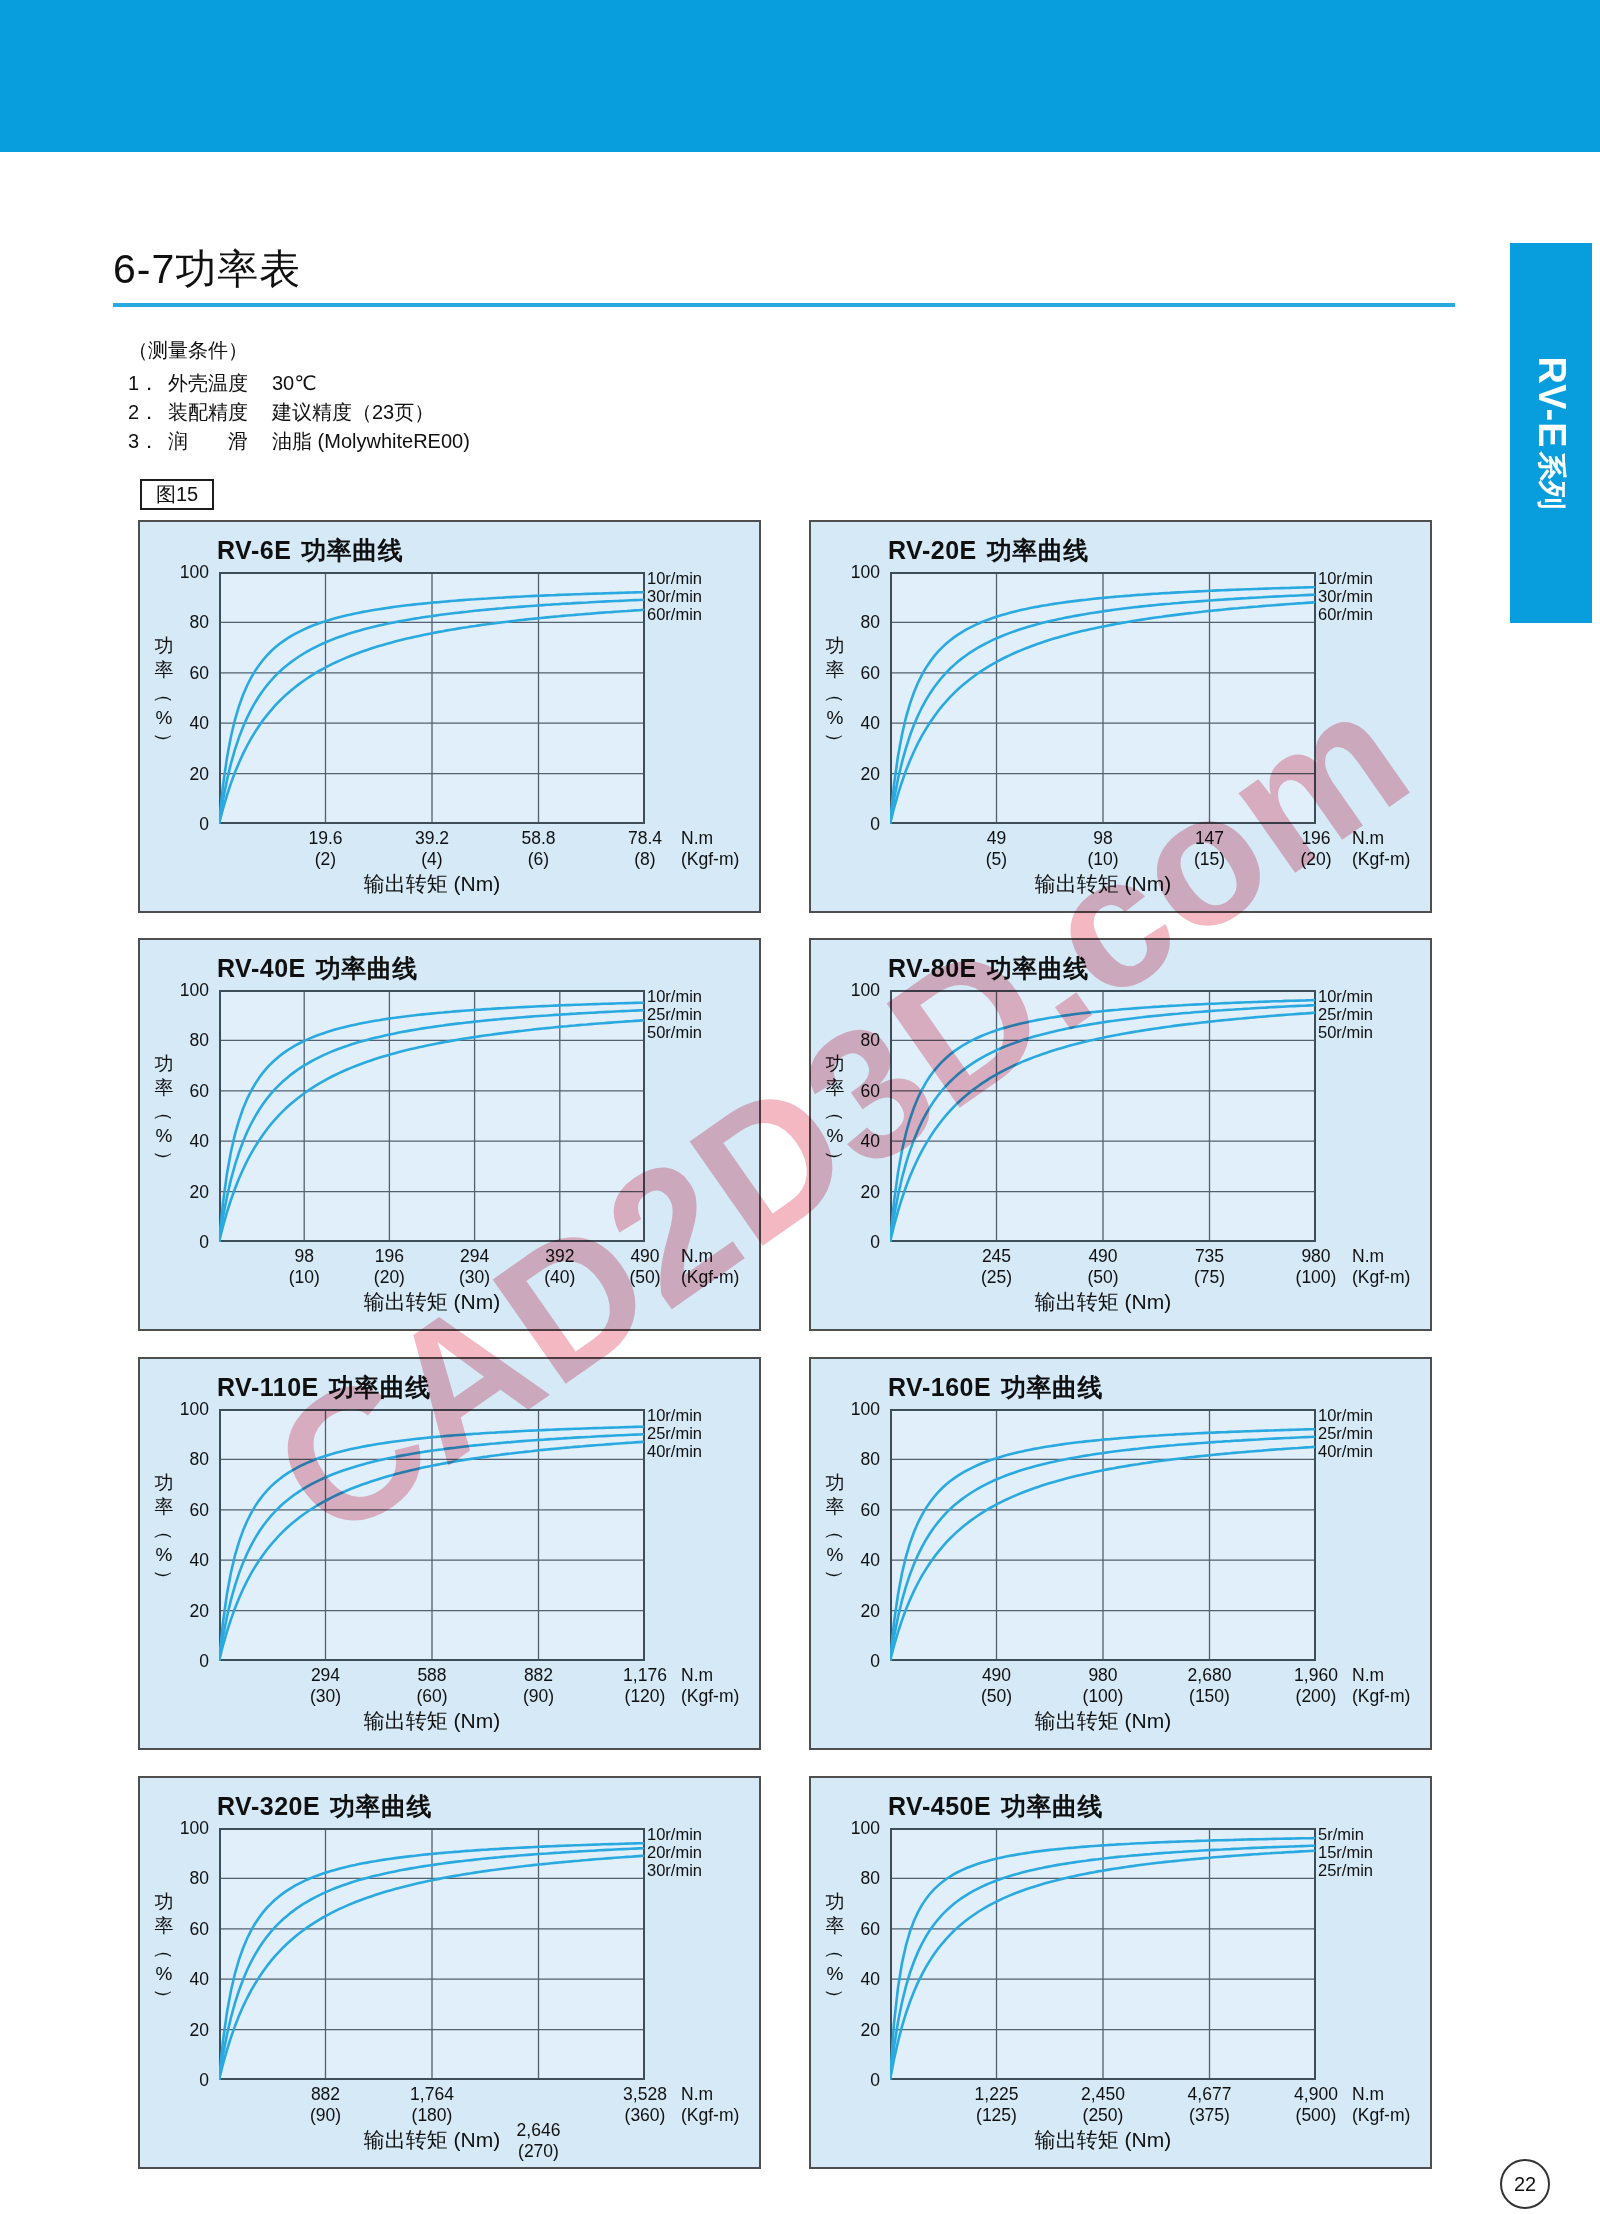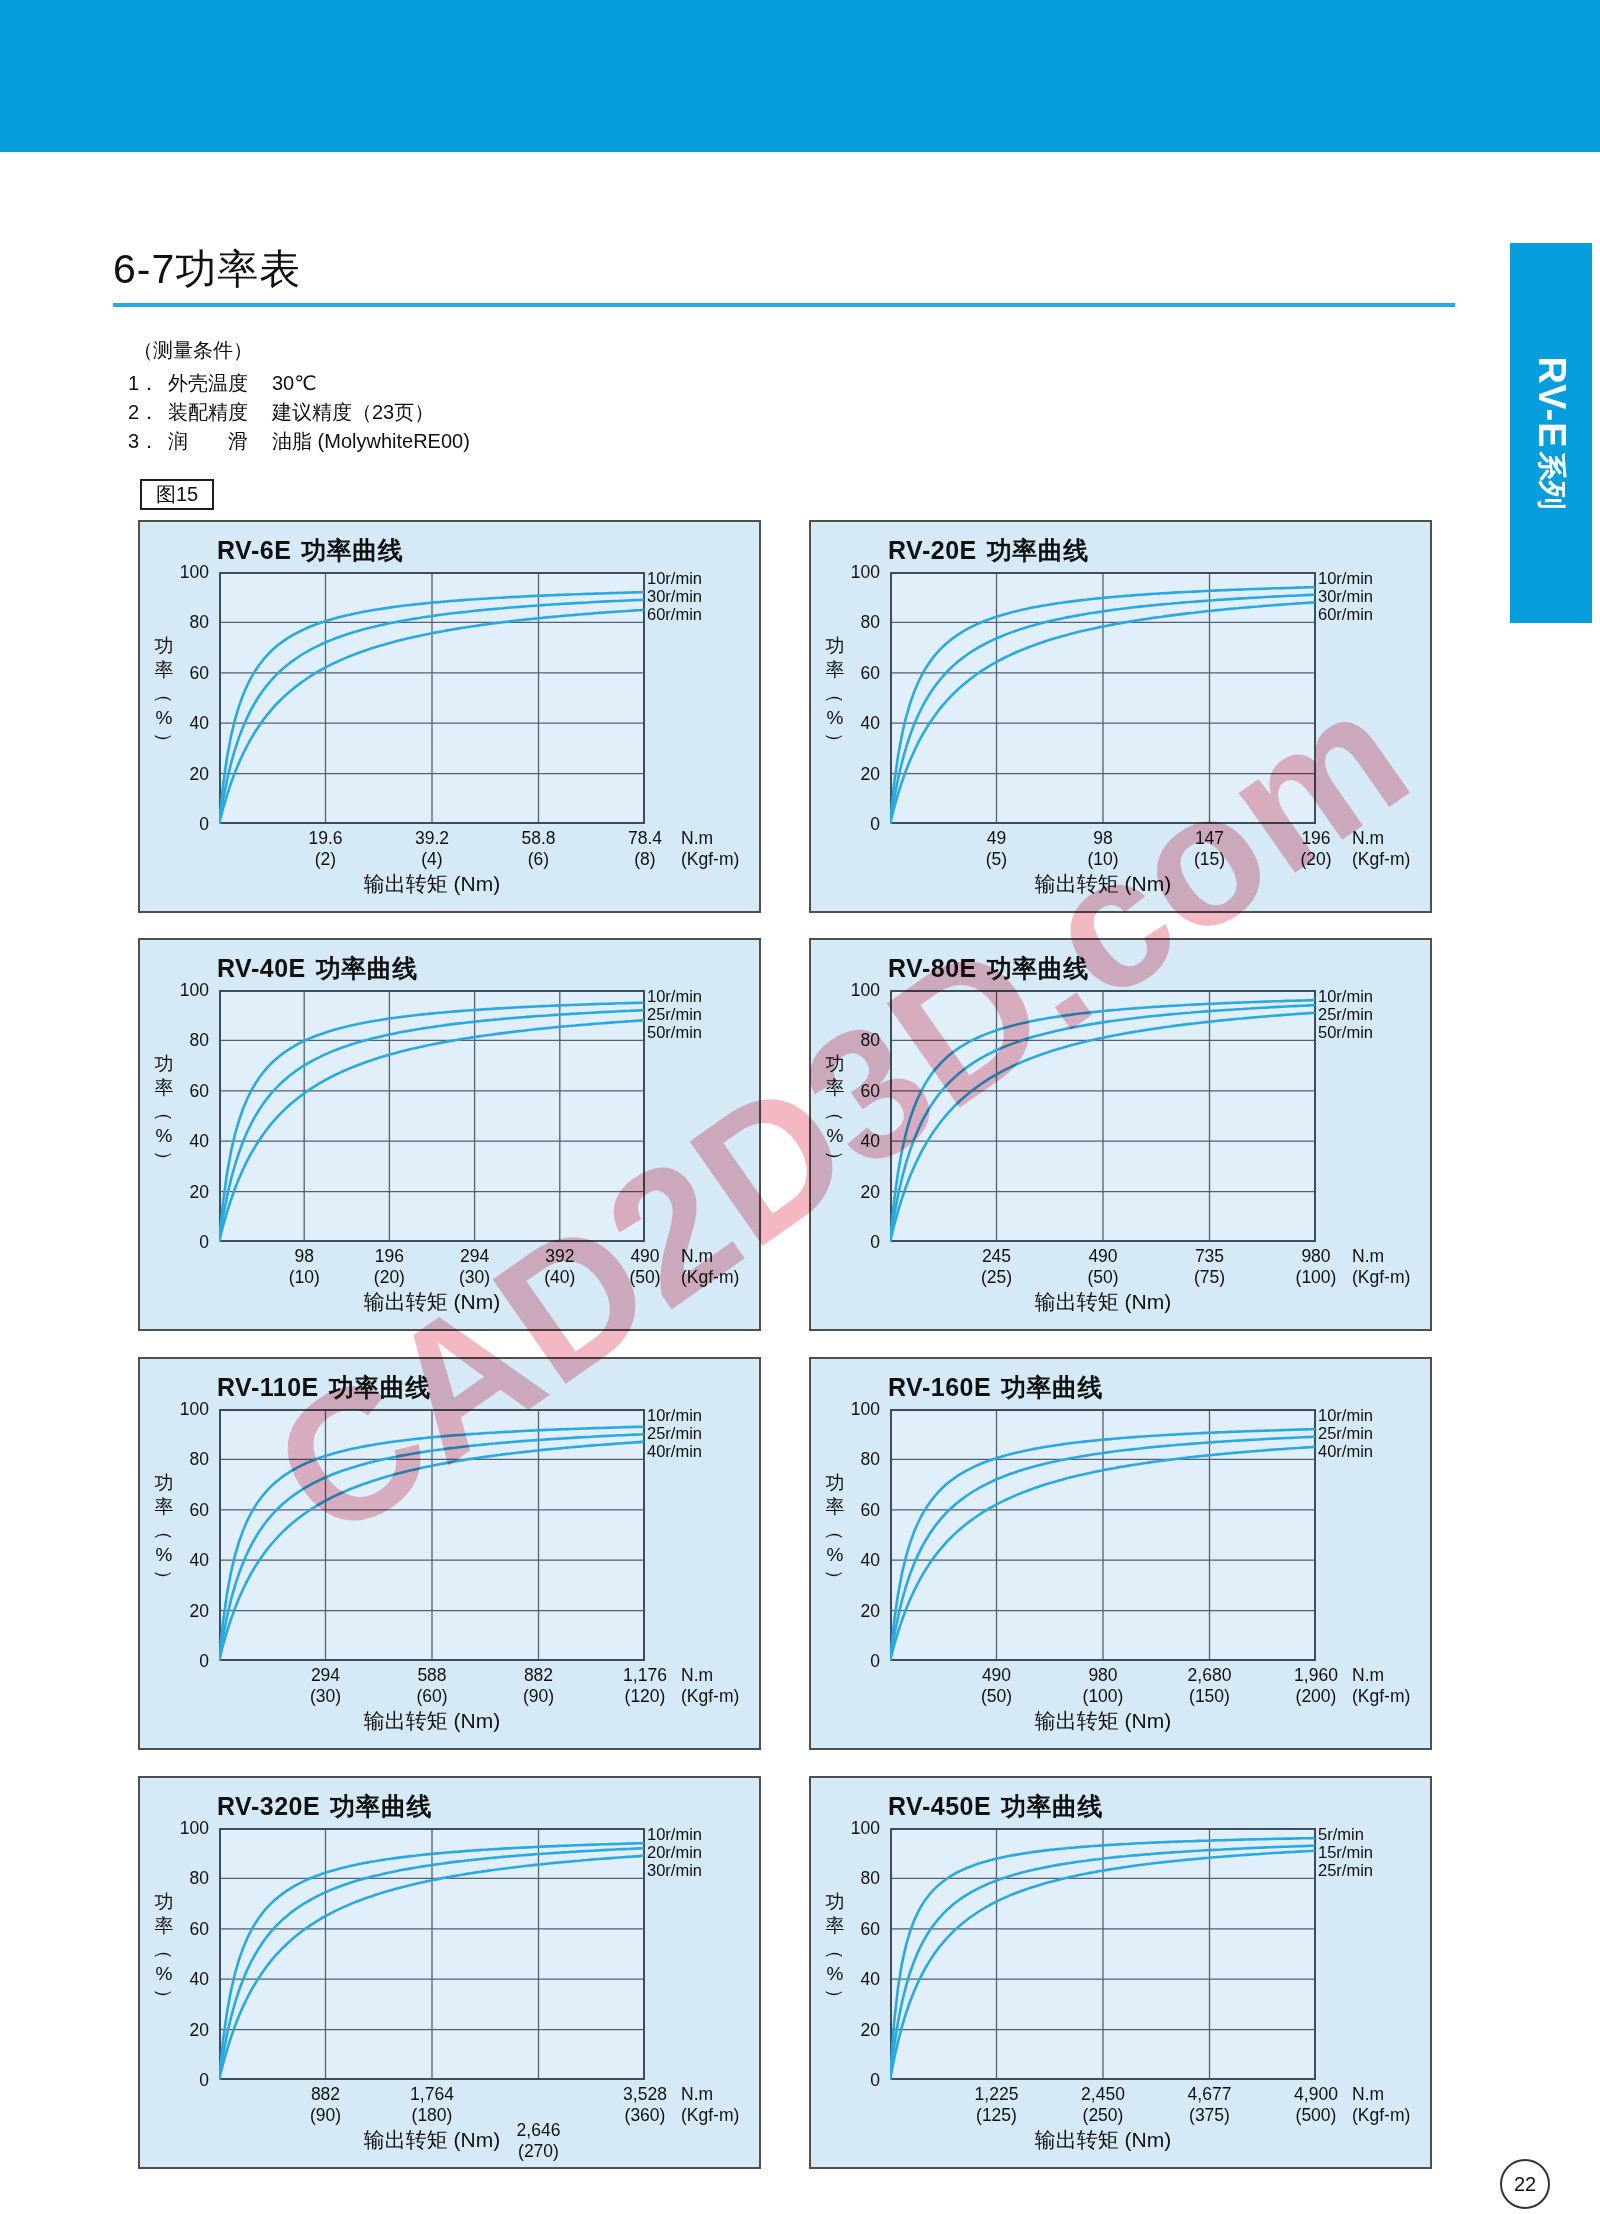--- a/index.html
+++ b/index.html
@@ -5,21 +5,21 @@
   html,body{margin:0;padding:0;background:#ffffff;}
   body{font-family:"Liberation Sans","DejaVu Sans",sans-serif;}
   .page{position:relative;width:1600px;height:2214px;background:#ffffff;overflow:hidden;color:#101010;}
 
   .header-band{position:absolute;left:0;top:0;width:1600px;height:152px;}
 
   .page-title{position:absolute;left:113px;top:242px;font-size:41px;font-weight:normal;letter-spacing:1px;white-space:nowrap;}
   .title-rule{position:absolute;left:113px;top:303px;width:1342px;height:4px;}
 
   .conditions{position:absolute;left:128px;top:336px;font-size:20px;line-height:29px;}
-  .cond-heading{margin-left:5px;margin-bottom:4px;}
+  .cond-heading{margin-bottom:4px;}
   .cond-row{white-space:nowrap;}
   .cond-no{display:inline-block;width:40px;}
   .cond-name{display:inline-block;width:104px;}
   .cond-value{display:inline-block;}
 
   .fig-label{position:absolute;left:140px;top:479px;width:74px;height:31px;border:2px solid #1d1d1d;
     display:flex;align-items:center;justify-content:center;font-size:20px;background:#fff;box-sizing:border-box;}
 
   .sidebar-tab{position:absolute;left:1510px;top:243px;width:82px;height:380px;}
   .sidebar-text{position:absolute;left:50%;top:50%;transform:translate(-50%,-50%) rotate(90deg);

